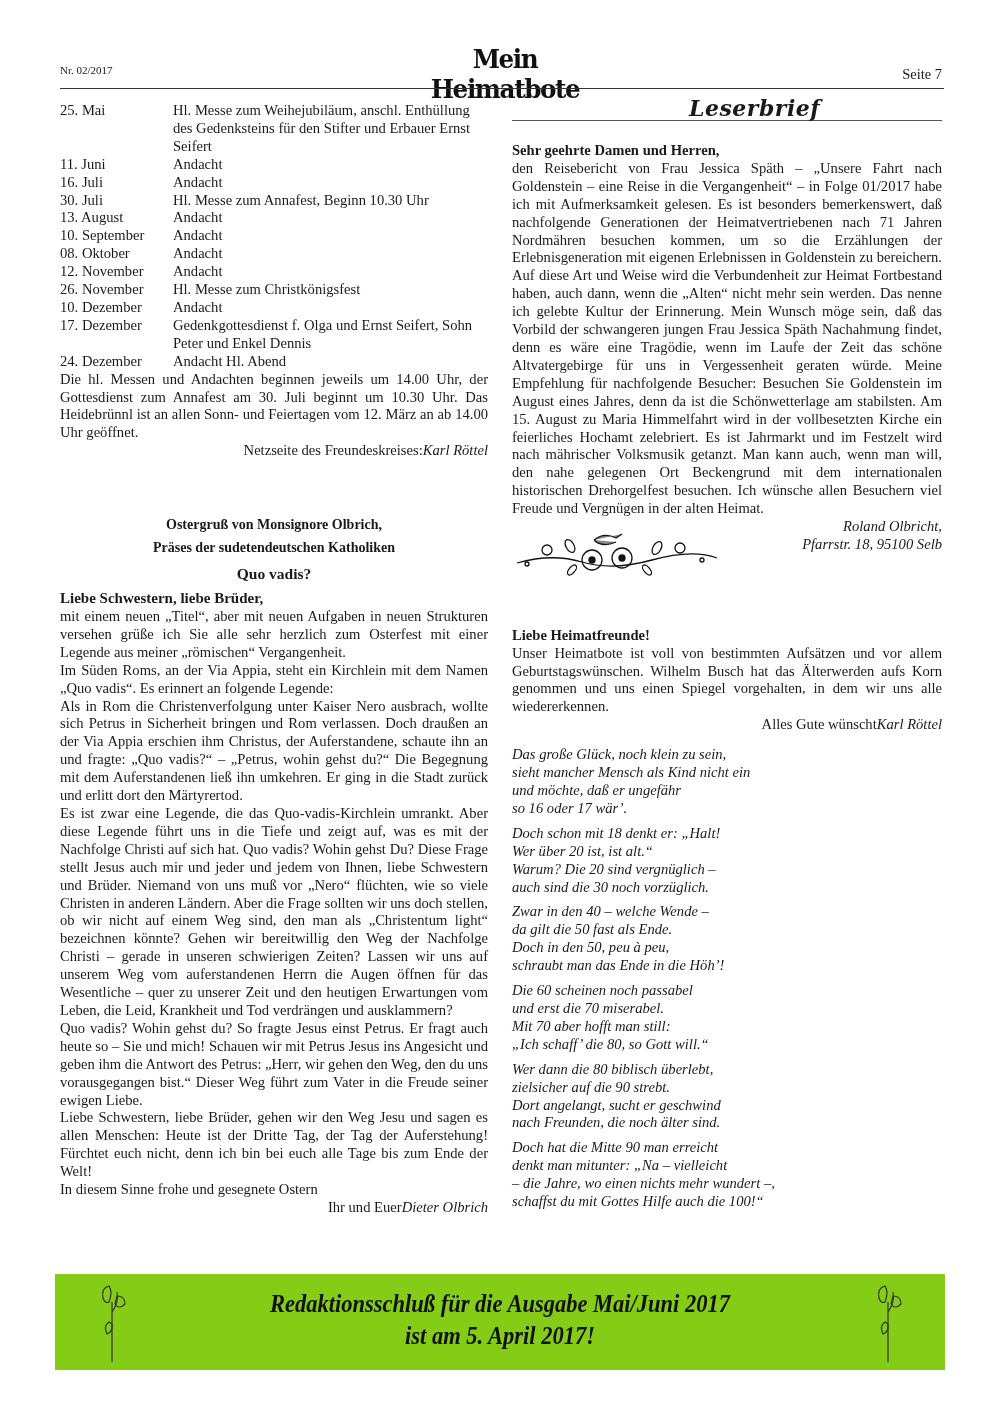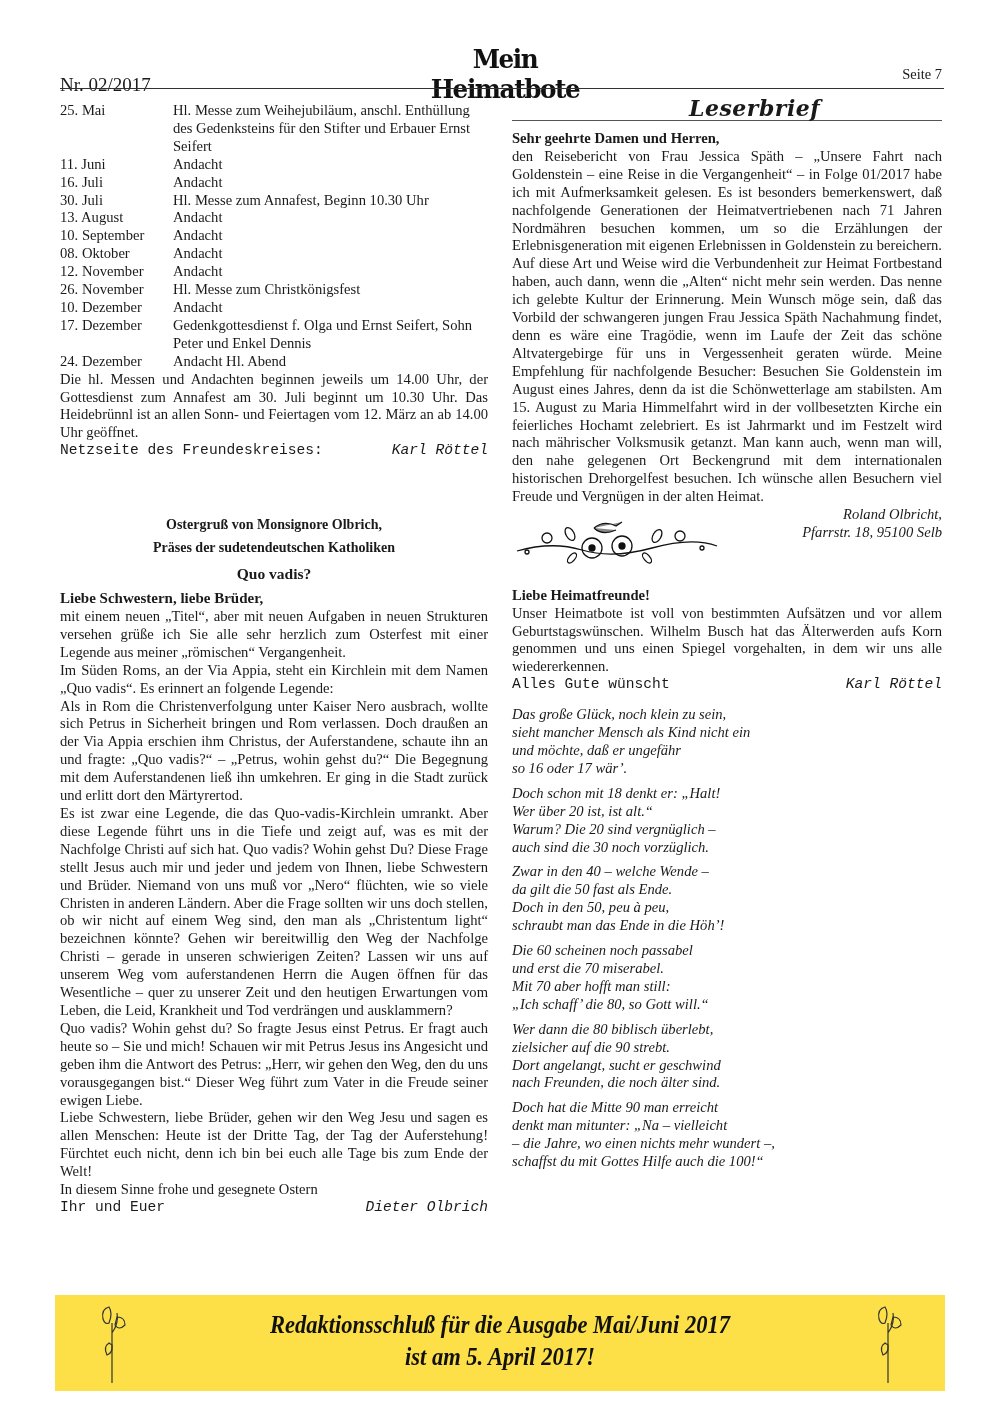--- a/index.html
+++ b/index.html
@@ -1,69 +1,69 @@
 <!DOCTYPE html>
 <html><head>
 <meta charset="utf-8">
 <style>
   html, body { margin: 0; padding: 0; background: #ffffff; }
   body { width: 1000px; height: 1412px; position: relative; overflow: hidden;
          font-family: "Liberation Serif", "DejaVu Serif", serif; color: #1a1a1a; }
   .page { position: absolute; left: 0; top: 0; width: 1000px; height: 1412px; }
 
   
-  .hdr-issue { position: absolute; left: 60px; top: 74px; font-size: 19px; }
+  .hdr-issue { position: absolute; left: 60px; top: 64px; font-size: 11px; }
   .hdr-page { position: absolute; right: 58px; top: 66px; font-size: 14.5px; }
   .hdr-logo { position: absolute; left: 410px; top: 44px; width: 190px; text-align: center;
               font-family: "DejaVu Serif", serif; font-weight: bold; font-size: 26px;
               letter-spacing: -1.5px; transform: scaleX(0.95); color: #111; }
   .hdr-rule { position: absolute; left: 60px; right: 56px; top: 88px; height: 0;
               border-top: 1.5px solid #333; }
 
   
   .col { position: absolute; font-size: 14.6px; line-height: 17.9px; }
   .col-left { left: 60px; top: 102px; width: 428px; }
   .col-right { left: 512px; top: 102px; width: 430px; }
 
   .justify { text-align: justify; }
   p { margin: 0; }
 
   
   .sched-row { display: flex; }
   .sched-date { width: 113px; flex: none; }
   .sched-text { flex: 1; }
 
-  .sig-line { display: flex; justify-content: space-between; font-family: Liberation Mono, monospace; }
+  .sig-line { display: flex; justify-content: flex-end; }
   .italic { font-style: italic; }
 
   
   .art-title { text-align: center; font-weight: bold; font-size: 14px; line-height: 23px;
                margin-top: 53px; }
   .art-sub { text-align: center; font-weight: bold; font-size: 15.5px; margin-top: 6px; line-height: 18px; }
   .bold { font-weight: bold; }
   .salute { margin-top: 7px; font-weight: bold; font-size: 15px; }
 
   
-  .lb-head { position: relative; height: 22px; margin-bottom: 6px; }
+  .lb-head { position: relative; height: 22px; margin-bottom: 18px; }
   .lb-rule { position: absolute; left: 0; right: 0; top: 18px; border-top: 1.5px solid #555; }
   .lb-title { position: absolute; left: 175px; top: -6px; font-family: "DejaVu Serif", serif;
               font-style: italic; font-weight: bold; font-size: 22px; letter-spacing: 0.5px;
               background: #fff; padding: 0 2px; line-height: 24px; }
 
   .sig-right { text-align: right; font-style: italic; }
 
   .ornament { margin-top: 2px; width: 210px; height: 50px; }
-  .friends-block { margin-top: 16px; }
+  .friends-block { margin-top: 44px; }
 
   .poem { font-style: italic; margin-top: 12px; }
   .stanza { margin-bottom: 7px; }
 
   
   .banner { position: absolute; left: 55px; top: 1274px; width: 890px; height: 96px;
-            background: #fde047; margin-top: 21px; }
+            background: #84cc16; }
   .banner-text { position: absolute; left: 0; right: 0; top: 14px; text-align: center;
                  font-family: "Liberation Serif", serif; font-style: italic; font-weight: bold;
                  font-size: 25px; line-height: 32px; transform: scaleX(0.9); color: #111; }
   .flower { position: absolute; top: 8px; width: 34px; height: 82px; }
   .flower-left { left: 40px; }
   .flower-right { right: 40px; }
 </style>
 </head>
 <body>
 

